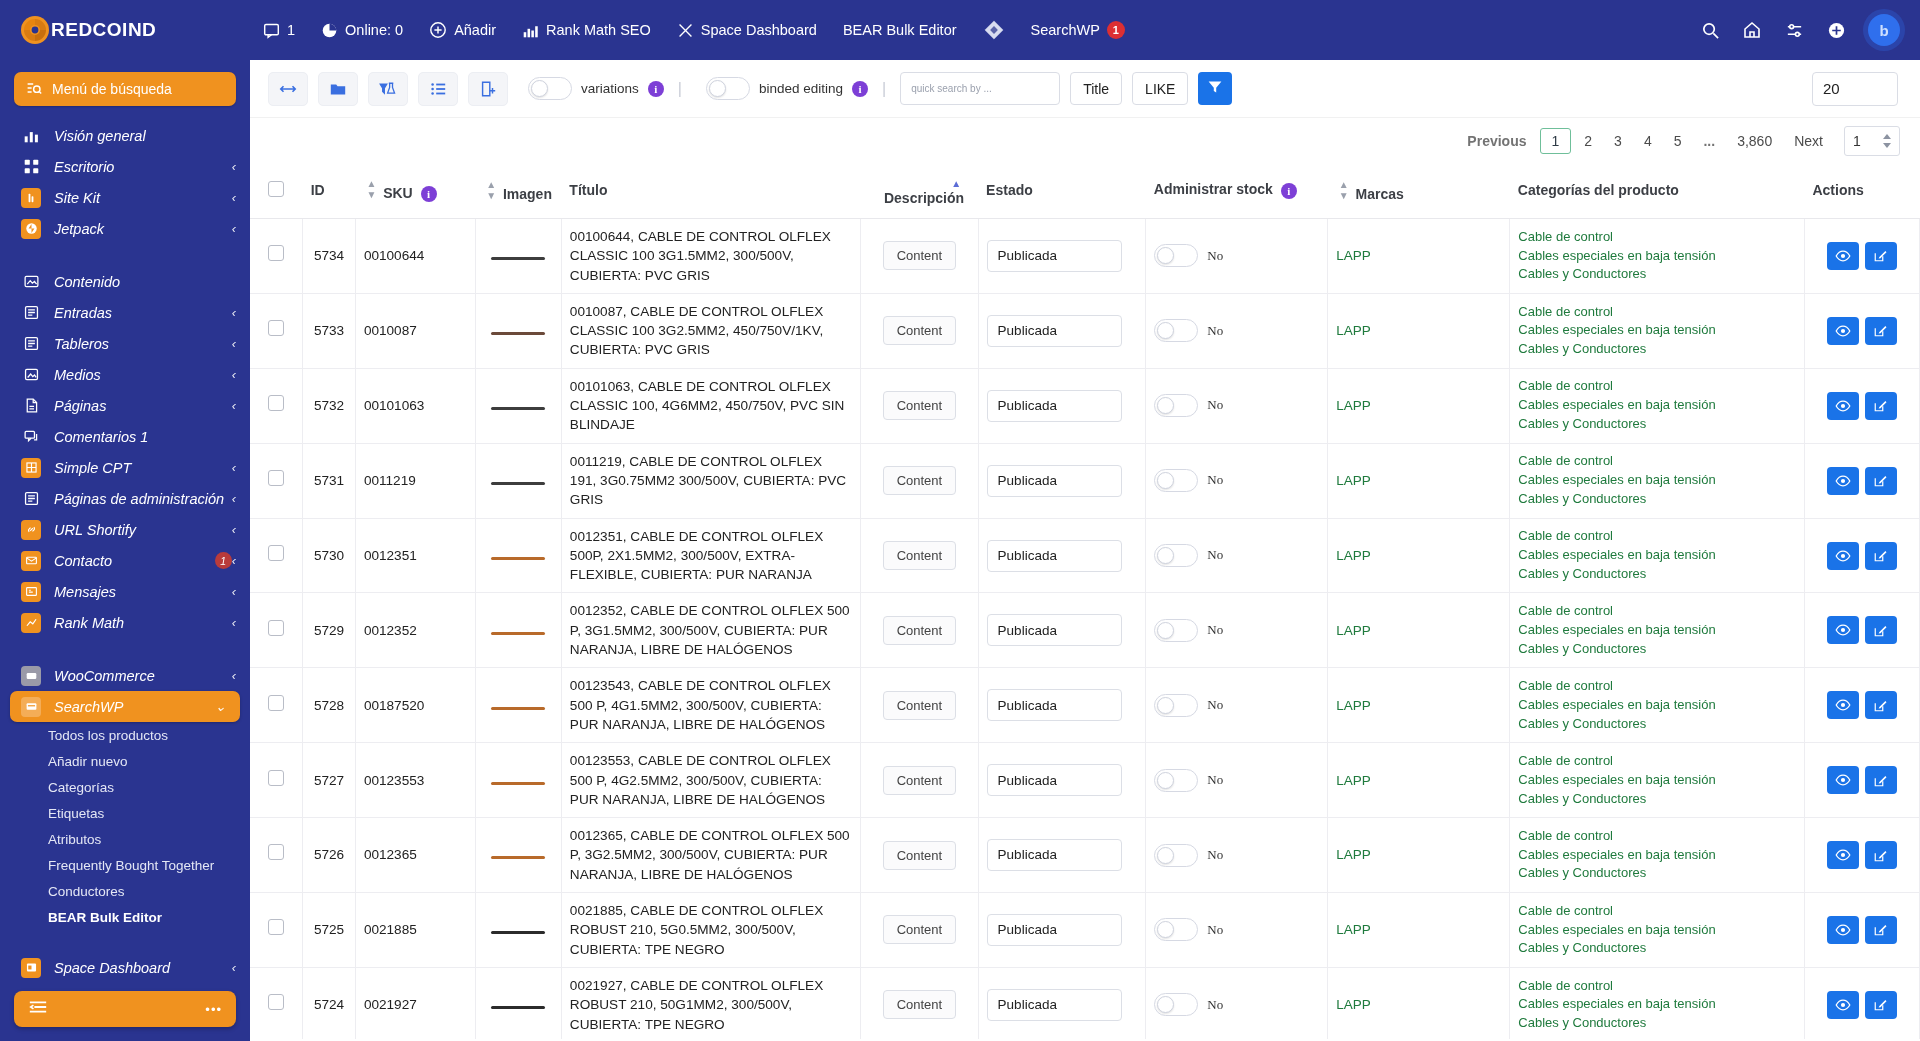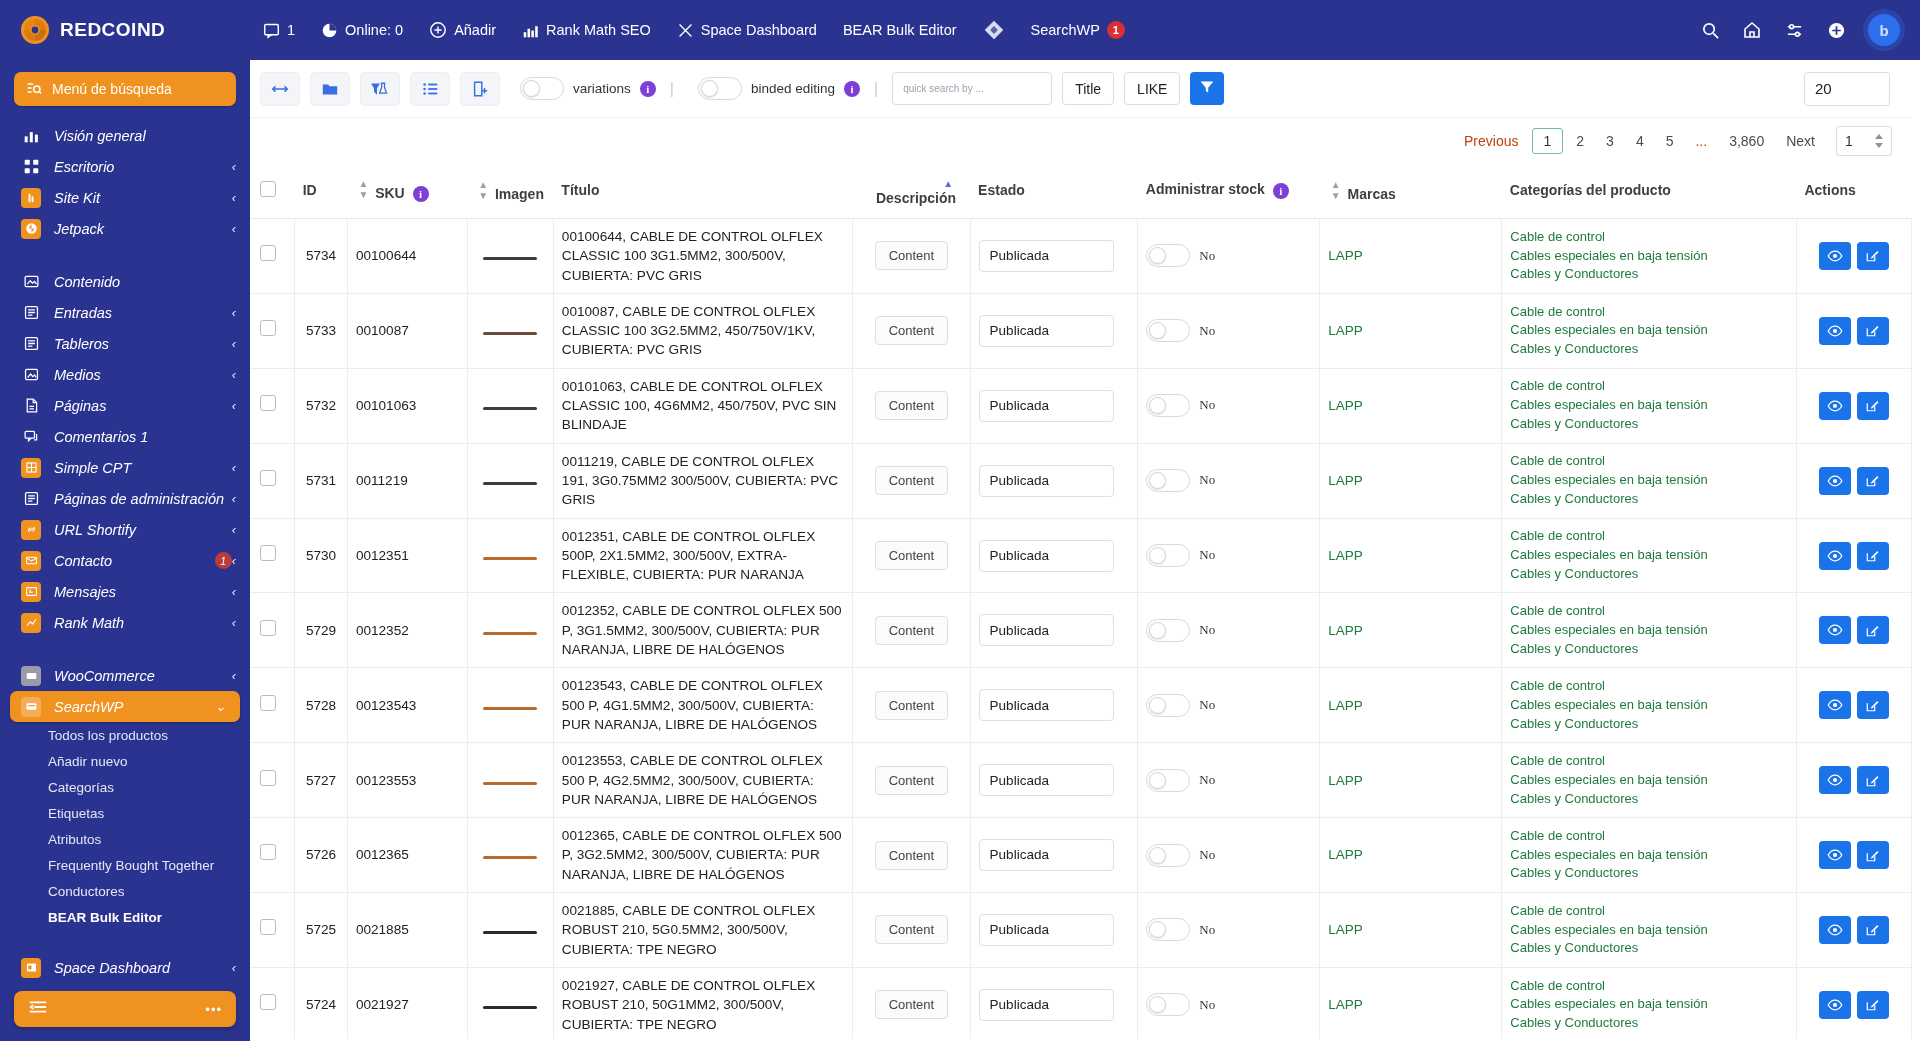--- a/index.html
+++ b/index.html
@@ -14,21 +14,21 @@
   #adminbar {
     position: absolute; top: 0; left: 0;
     width: 1920px; height: 60px;
     background: #2a3490;
     display: flex; align-items: center;
     color: #ffffff;
     z-index: 50;
   }
   .brandblock {
     width: 250px; height: 60px;
-    display: flex; align-items: center; gap: 10px;
+    display: flex; align-items: center; gap: 1px;
     padding-left: 20px;
     flex: 0 0 250px;
   }
   .brand-logo { width: 30px; height: 30px; flex: 0 0 30px; }
   .brand-name {
     font-size: 19px; font-weight: bold; letter-spacing: .5px;
     color: #ffffff;
   }
   .ab-items { display: flex; align-items: center; gap: 0; flex: 1; }
   .ab-item {
@@ -117,21 +117,21 @@
     position: absolute; left: 14px; bottom: 14px;
     width: 222px; height: 36px; border-radius: 8px;
     background: #f0921f;
     display: flex; align-items: center; justify-content: space-between;
     padding: 0 14px; color: #fff; cursor: pointer;
     box-shadow: 0 2px 4px rgba(0,0,0,.25);
   }
 
   
   #main {
-    position: absolute; top: 60px; left: 242px;
+    position: absolute; top: 60px; left: 250px;
     width: 1670px; height: 981px;
     background: #ffffff;
     overflow: hidden;
   }
   .toolbar {
     height: 58px; display: flex; align-items: center;
     padding: 0 22px 0 18px; gap: 10px;
     border-bottom: 1px solid #f1f1f1;
   }
   .tb-btn {
@@ -188,21 +188,21 @@
   .pagination {
     height: 46px; display: flex; align-items: center;
     justify-content: flex-end; gap: 4px; padding-right: 22px;
     font-size: 14px; color: #555;
   }
   .pg { padding: 4px 9px; cursor: pointer; border-radius: 3px; color: #4b4b4b; }
   .pg.current {
     border: 1px solid #6fbf9a; color: #2f3b46;
     background: #fff; padding: 4px 11px;
   }
-  .pg.plain { cursor: default; color: #c2410c; }
+  .pg.plain { cursor: default; color: #737373; font-weight: bold; }
   .jump {
     width: 56px; height: 30px; margin-left: 8px;
     border: 1px solid #dadde5; border-radius: 3px;
     padding: 0 8px; font-size: 14px; outline: none;
     font-family: "Liberation Sans", sans-serif; color: #333;
   }
   .spinner {
     width: 22px; height: 30px; margin-left: -28px;
     display: flex; flex-direction: column; align-items: center;
     justify-content: center; color: #8c93a1; cursor: pointer;
@@ -1044,21 +1044,21 @@
                     <path d="M3 7 L3 17 L13 17 L13 11"></path>
                     <path d="M8.5 12 L16.5 4 L18 5.5 L10 13.5 L7.5 14 Z" fill="#fff" stroke="none"></path>
                   </svg>
                 </span>
               </div>
             </td>
           </tr>
           <tr class="row">
             <td style="text-align:center;"><span class="chk"></span></td>
             <td class="cell-id">5728</td>
-            <td class="cell-sku">00123543</td>
+            <td class="cell-sku">00187520</td>
             <td style="text-align:center;"><span class="imgbar" style="background:#b86a2a"></span></td>
             <td class="cell-title">00123543, CABLE DE CONTROL OLFLEX 500 P, 4G1.5MM2, 300/500V, CUBIERTA: PUR NARANJA, LIBRE DE HALÓGENOS</td>
             <td style="text-align:center;"><button class="content-btn">Content</button></td>
             <td>
               <div class="status-box">
                 <span>Publicada</span>
               </div>
             </td>
             <td>
               <div class="stock-cell">

